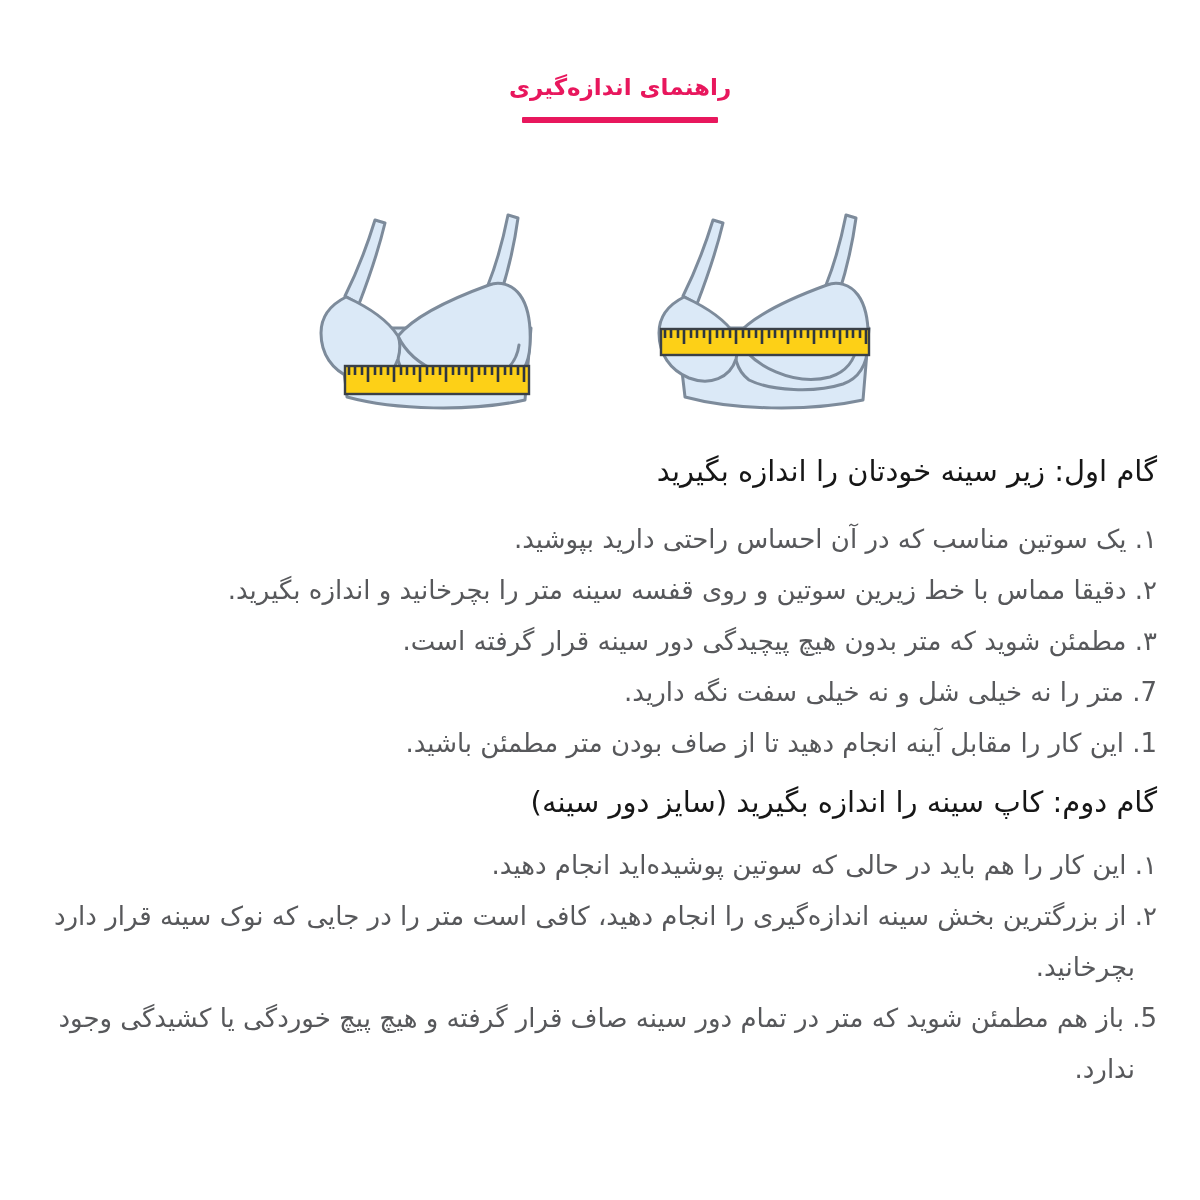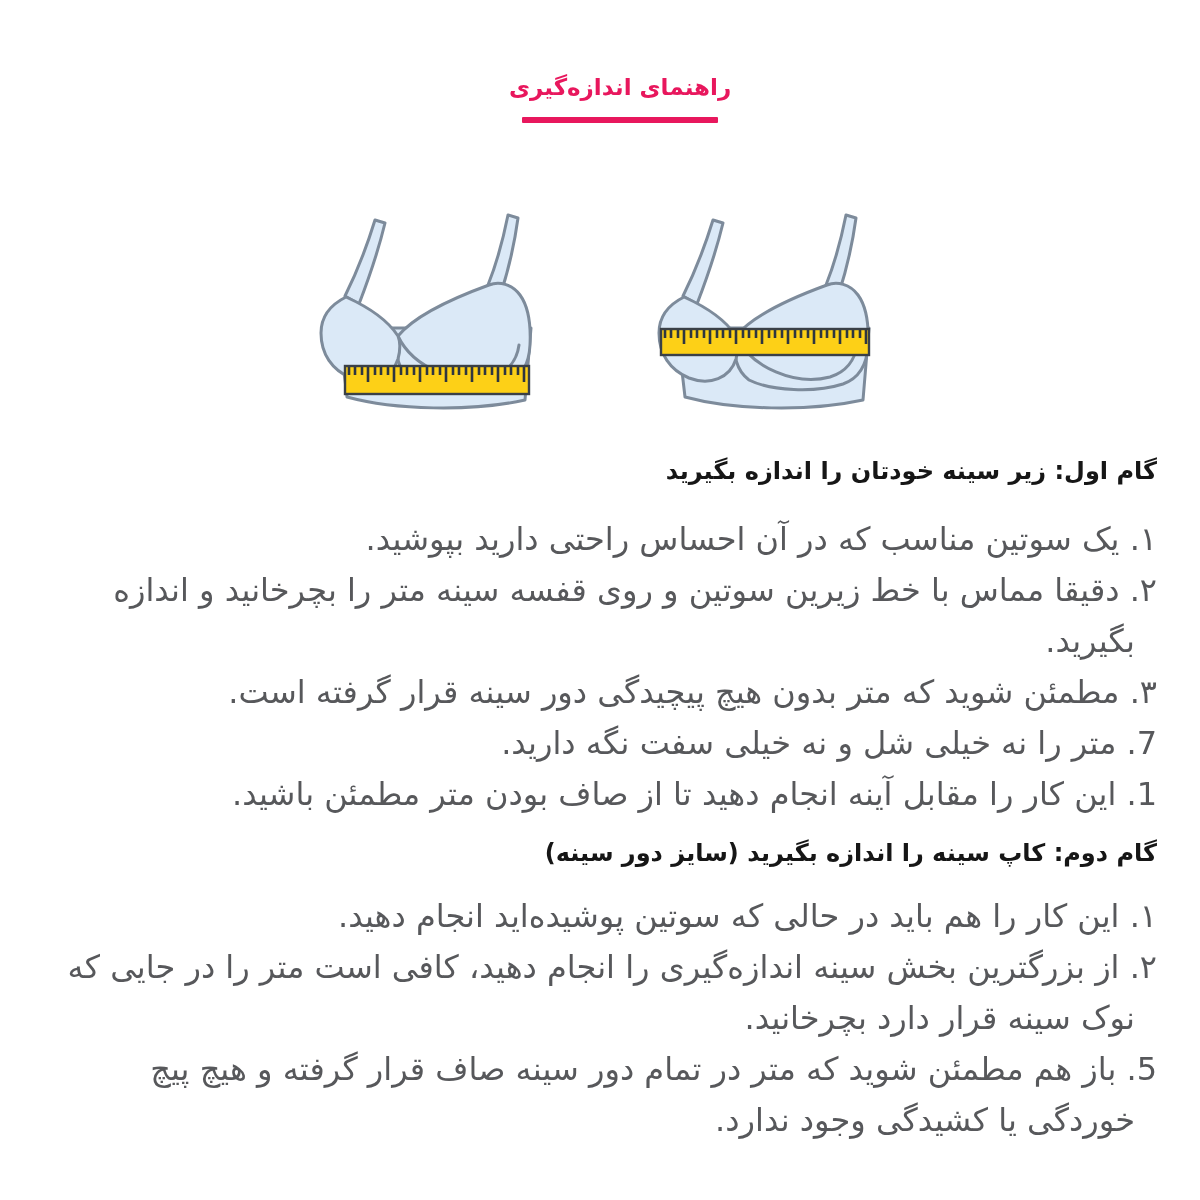--- a/index.html
+++ b/index.html
@@ -33,24 +33,24 @@
 
   .bra-part{fill:var(--bra-fill);stroke:var(--bra-stroke);stroke-width:3;stroke-linejoin:round;}
   .bra-seam{fill:none;stroke:var(--bra-stroke);stroke-width:3;stroke-linecap:round;}
   .tape-bg{fill:var(--tape-yellow);}
   .tape-tick{stroke:var(--tape-tick);stroke-width:2.6;fill:none;}
   .tape-rect{fill:none;stroke:var(--tape-edge);stroke-width:2.4;}
 
   
   .content{position:absolute;top:448px;right:43px;left:38px;
     direction:rtl;text-align:right;}
-  .section-heading{color:var(--heading-text);font-size:24px;font-weight:bold;line-height:46px;}
+  .section-heading{color:var(--heading-text);font-size:29px;font-weight:normal;line-height:46px;}
   .section-heading.second{margin-top:10px;}
   ol.steps{list-style:none;margin-top:20px;color:var(--body-text);
-    font-size:32px;line-height:51px;font-weight:normal;}
+    font-size:26px;line-height:51px;font-weight:normal;}
   ol.steps.second{margin-top:15px;}
   ol.steps li{padding-right:22px;text-indent:-22px;}
 </style>
 </head>
 <body>
 
 <div class="canvas">
 
   <div class="header">
     <div class="header-inner">

